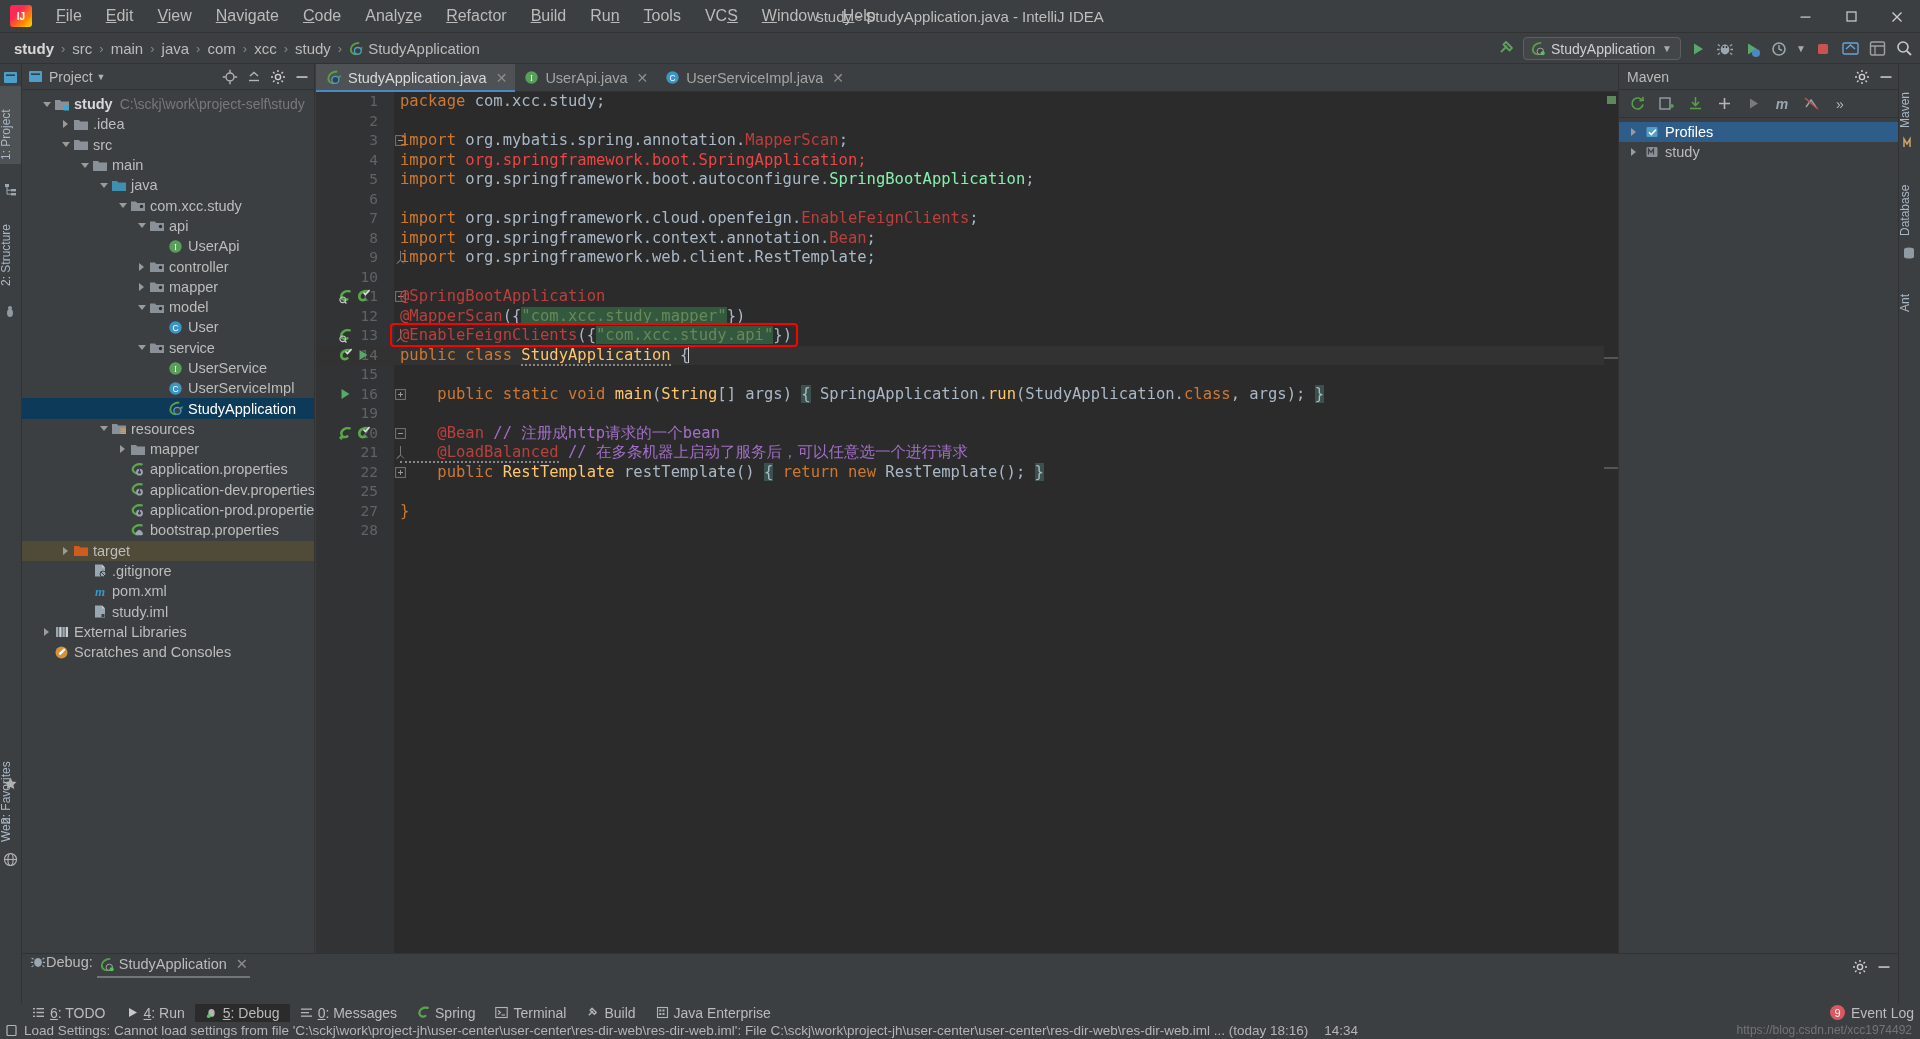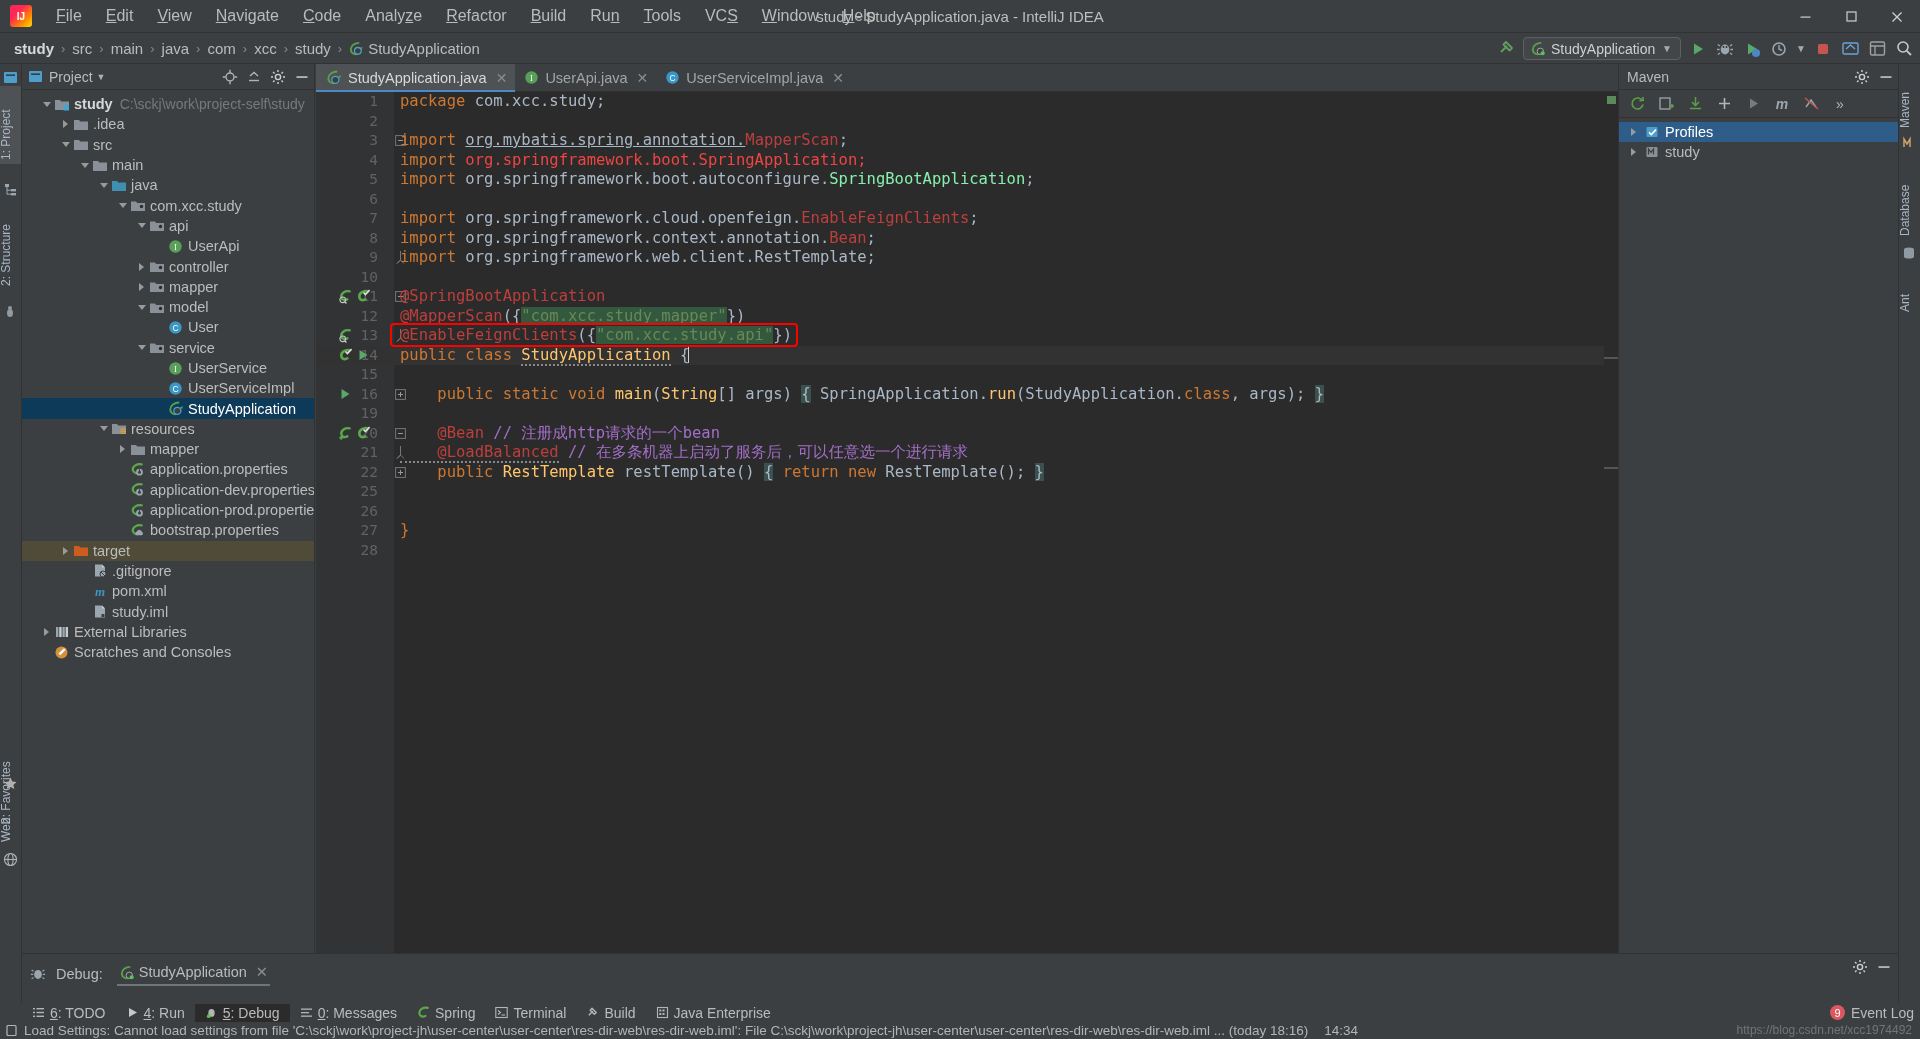--- a/index.html
+++ b/index.html
@@ -197,21 +197,21 @@
     height:28px; border-bottom:1px solid #323232; display:flex; align-items:center; gap:9px;
     padding-left:8px;
   }
 
   
   .debugbar {
     position:absolute; left:22px; right:22px; bottom:36px; height:50px;
     background:#3c3f41; border-top:1px solid #323232;
   }
   .debugbar-row {
-    height:28px; display:flex; align-items:flex-end; gap:10px; padding-left:8px; font-size:14.5px;
+    height:28px; display:flex; align-items:flex-start; padding-left:8px; font-size:14.5px;
     position:relative;
   }
   .dtab {
     display:flex; align-items:center; gap:5px; padding: 2px 6px; font-size:14.5px;
     color:#bbbbbb; position:relative;
   }
   .dtab.active::after{
     content:""; position:absolute; left:4px; right:4px; bottom:-4px; height:2px; background:#6e7678;
   }
 
@@ -834,21 +834,21 @@
       </div>
     <div class="editor">
       <div class="gutter"></div>
       <div class="gutter-fold"></div>
       <div class="code" id="code-lines">
           <div class="ln"><span class="lnum">1</span><span class="ltext"><span style="color: rgb(204, 120, 50);">package </span><span style="color: rgb(169, 183, 198);">com.xcc.study;</span></span></div>
           <div class="ln"><span class="lnum">2</span><span class="ltext"></span></div>
           <div class="ln"><span class="lnum">3</span><span class="fold"><svg width="11" height="11" viewBox="0 0 11 11">
                 <rect x="0.6" y="0.6" width="9.8" height="9.8" fill="none" stroke="#777" stroke-width="1"></rect>
                 <path d="M3 5.5 L8 5.5" stroke="#999" stroke-width="1"></path>
-              </svg></span><span class="ltext"><span style="color: rgb(204, 120, 50);">import </span><span style="color: rgb(169, 183, 198); text-decoration: underline;">org.mybatis.spring.annotation.</span><span style="color: rgb(188, 63, 60);">MapperScan</span><span style="color: rgb(169, 183, 198);">;</span></span></div>
+              </svg></span><span class="ltext"><span style="color: rgb(204, 120, 50);">import </span><span style="color: rgb(169, 183, 198);">org.mybatis.spring.annotation.</span><span style="color: rgb(188, 63, 60);">MapperScan</span><span style="color: rgb(169, 183, 198);">;</span></span></div>
           <div class="ln"><span class="lnum">4</span><span class="ltext"><span style="color: rgb(204, 120, 50);">import </span><span style="color: #ef4444;">org.springframework.boot.SpringApplication;</span></span></div>
           <div class="ln"><span class="lnum">5</span><span class="ltext"><span style="color: rgb(204, 120, 50);">import </span><span style="color: rgb(169, 183, 198);">org.springframework.boot.autoconfigure.</span><span style="color: #86efac;">SpringBootApplication</span><span style="color: rgb(169, 183, 198);">;</span></span></div>
           <div class="ln"><span class="lnum">6</span></div>
           <div class="ln"><span class="lnum">7</span><span class="ltext"><span style="color: rgb(204, 120, 50);">import </span><span style="color: rgb(169, 183, 198);">org.springframework.cloud.openfeign.</span><span style="color: rgb(188, 63, 60);">EnableFeignClients</span><span style="color: rgb(169, 183, 198);">;</span></span></div>
           <div class="ln"><span class="lnum">8</span><span class="ltext"><span style="color: rgb(204, 120, 50);">import </span><span style="color: rgb(169, 183, 198);">org.springframework.context.annotation.</span><span style="color: rgb(188, 63, 60);">Bean</span><span style="color: rgb(169, 183, 198);">;</span></span></div>
           <div class="ln"><span class="lnum">9</span><span class="fold"><svg width="11" height="14" viewBox="0 0 11 14">
                 <path d="M5.5 0 L5.5 9 L2 12.5 L5.5 9 L9 12.5" stroke="#777" stroke-width="1" fill="none"></path>
               </svg></span><span class="ltext"><span style="color: rgb(204, 120, 50);">import </span><span style="color: rgb(169, 183, 198);">org.springframework.web.client.RestTemplate;</span></span></div>
           <div class="ln"><span class="lnum">10</span><span class="ltext"></span></div>
           <div class="ln"><span class="lnum">11</span><span class="gmark" style="left: 22px; top: 2px;"><svg width="15" height="15" viewBox="0 0 16 16">
@@ -895,21 +895,20 @@
                 <path d="M3 5.5 L8 5.5" stroke="#999" stroke-width="1"></path>
               </svg></span><span class="ltext"><span style="color: rgb(188, 63, 60);">    @Bean</span><span style="color: rgb(169, 183, 198);"> </span><span style="color: rgb(162, 110, 199);">// 注册成http请求的一个bean</span></span></div>
           <div class="ln"><span class="lnum">21</span><span class="fold"><svg width="11" height="14" viewBox="0 0 11 14">
                 <path d="M5.5 0 L5.5 9 L2 12.5 L5.5 9 L9 12.5" stroke="#777" stroke-width="1" fill="none"></path>
               </svg></span><span class="ltext"><span style="color: rgb(188, 63, 60); border-bottom: 2px dotted rgb(136, 136, 136); text-align: center;">    @LoadBalanced</span><span style="color: rgb(169, 183, 198);"> </span><span style="color: rgb(162, 110, 199);">// 在多条机器上启动了服务后，可以任意选一个进行请求</span></span></div>
           <div class="ln"><span class="lnum">22</span><span class="fold"><svg width="11" height="11" viewBox="0 0 11 11">
                 <rect x="0.6" y="0.6" width="9.8" height="9.8" fill="none" stroke="#777" stroke-width="1"></rect>
                 <path d="M3 5.5 L8 5.5 M5.5 3 L5.5 8" stroke="#999" stroke-width="1"></path>
               </svg></span><span class="ltext"><span style="color: rgb(204, 120, 50);">    public </span><span style="color: rgb(255, 198, 109);">RestTemplate</span><span style="color: rgb(169, 183, 198);"> restTemplate() </span><span style="color: rgb(169, 183, 198); background: rgb(59, 81, 77);">{</span><span style="color: rgb(169, 183, 198);"> </span><span style="color: rgb(204, 120, 50);">return </span><span style="color: rgb(204, 120, 50);">new </span><span style="color: rgb(169, 183, 198);">RestTemplate</span><span style="color: rgb(169, 183, 198);">(); </span><span style="color: rgb(169, 183, 198); background: rgb(59, 81, 77);">}</span></span></div>
           <div class="ln"><span class="lnum">25</span><span class="ltext"></span></div>
-          <div class="ln"><span class="lnum">26</span><span class="ltext"></span></div>
           <div class="ln"><span class="lnum">27</span><span class="ltext"><span style="color: rgb(204, 120, 50);">}</span></span></div>
           <div class="ln"><span class="lnum">28</span><span class="ltext"></span></div>
         </div>
       <div class="redbox" id="redbox" style="left: 74px; top: 231px; width: 408px; height: 24px;"></div>
       <div class="scroll-marks">
         <div style="position:absolute;right:2px;top:4px;width:9px;height:8px;background:#5a8a5a"></div>
         <div style="position:absolute;right:0px;top:265px;width:14px;height:2px;background:#555"></div>
         <div style="position:absolute;right:0px;top:375px;width:14px;height:2px;background:#555"></div>
       </div>
     </div>

